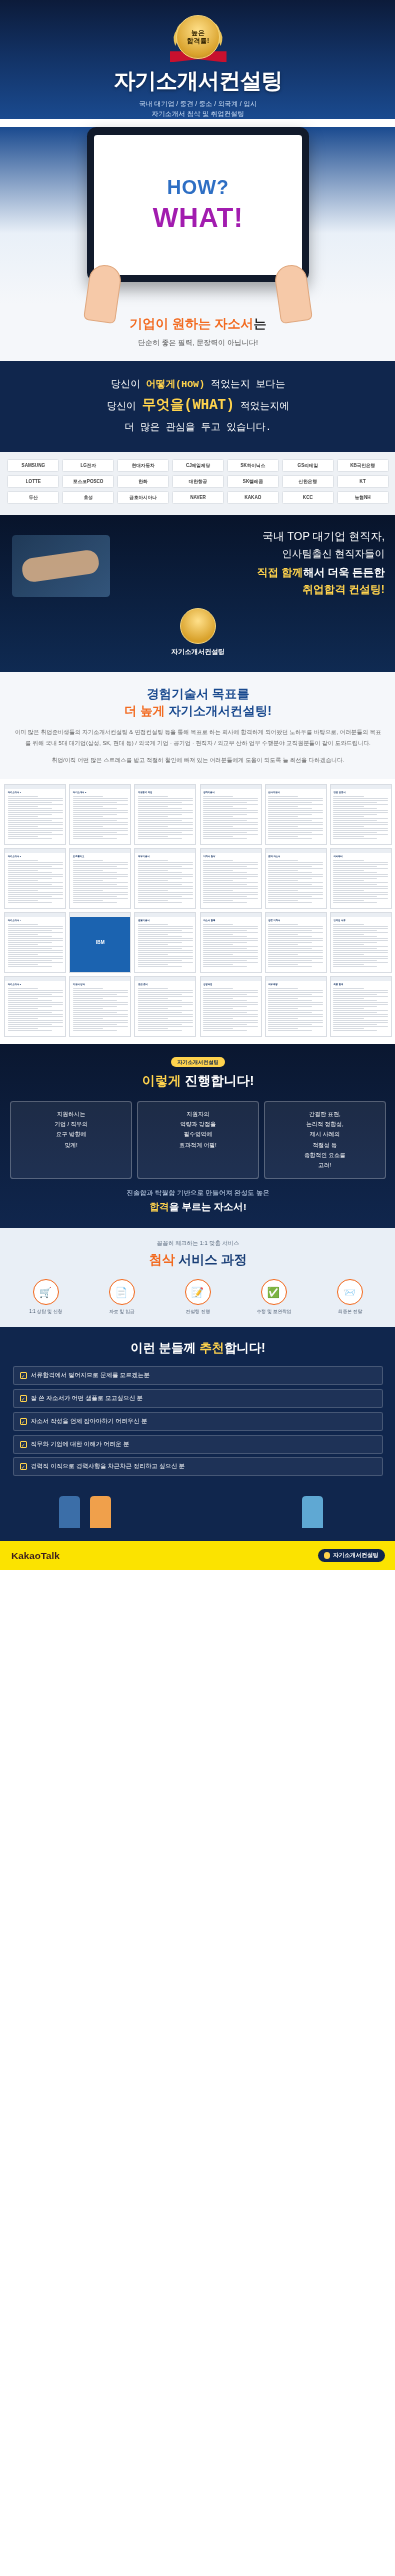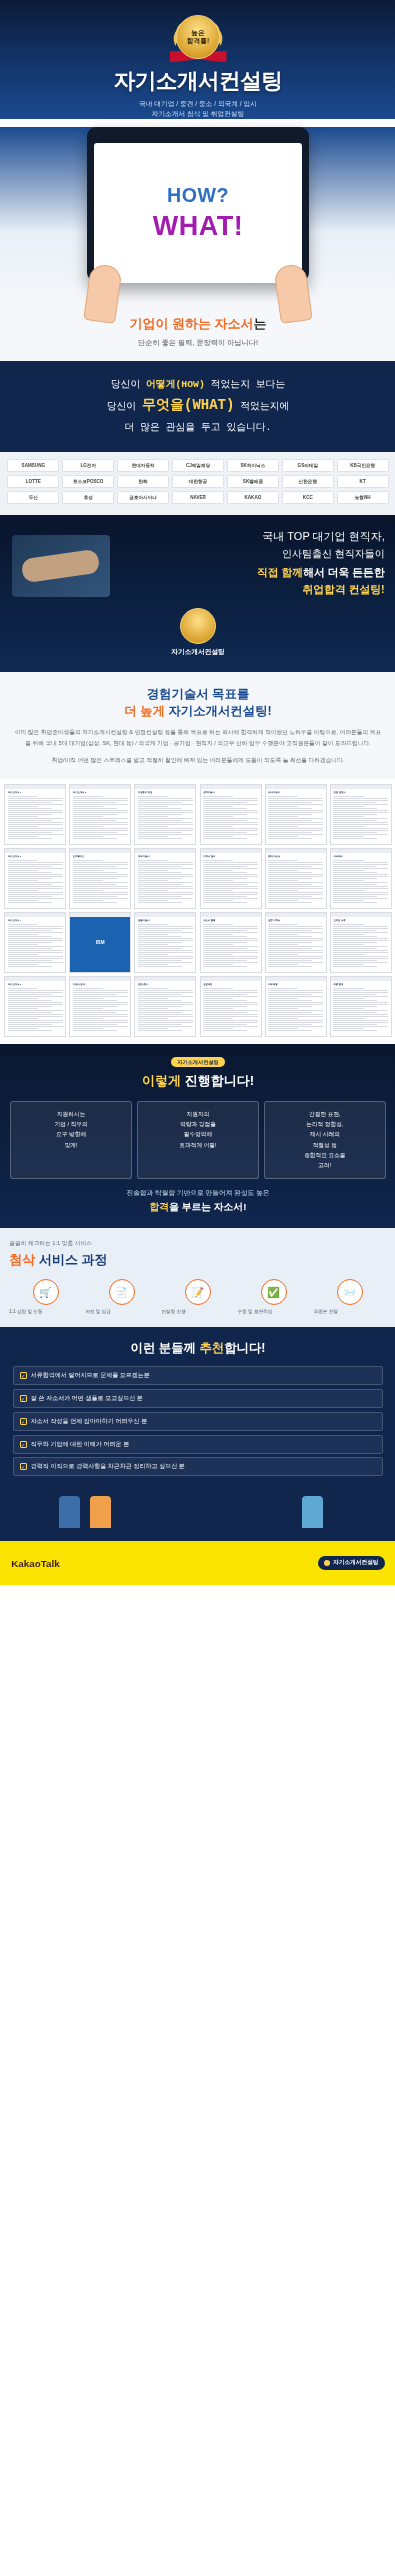--- a/index.html
+++ b/index.html
@@ -47,21 +47,21 @@
     background: linear-gradient(180deg,#1a4a8f 0%, #e9f0f8 60%, #f5f7fa 100%);
     padding: 0 0 9.3px 0; position:relative;
   }
   .tablet {
     width: 222px; height: 155px; margin: 0 auto; background:#111a2b;
     border-radius: 9.3px; padding: 7.2px; position:relative; z-index:3;
     box-shadow: 0 7.2px 14.4px rgba(0,0,0,.35);
   }
   .tablet .screen {
     width:100%; height:100%; background:#fff; border-radius:3.1px;
-    display:flex; flex-direction:column; align-items:center; justify-content:center;margin-top:8px;
+    display:flex; flex-direction:column; align-items:center; justify-content:center;
   }
   .tablet .screen .how { color:#2e6fc4; font-size:19.6px; font-weight:bold; letter-spacing:0.5px; }
   .tablet .screen .what { color:#a21caf; font-size:27px; font-weight:bold; letter-spacing:0.5px; margin-top:3.1px;}
   .hands { position:relative; height:30px; margin-top:-17.5px; z-index:4; }
   .hand {
     position:absolute; width:32px; height:57px; background:#f6c9a8;
     border-radius:15.5px 15.5px 5.2px 5.2px; border:1px solid #e0a87f;
   }
   .hand.l { left:87px; top:0; transform: rotate(8deg); }
   .hand.r { right:87px; top:0; transform: rotate(-8deg); }
@@ -158,21 +158,21 @@
   .how-cards { display:flex; gap:5.2px; margin-top:10.3px; }
   .how-card {
     flex:1; background:rgba(255,255,255,.07); border:0.5px solid rgba(255,255,255,.25);
     border-radius:3.1px; padding:7.2px 4.1px; font-size:5.7px; line-height:1.8;
   }
   .s-how .foot1 { margin-top:10.3px; font-size:6.7px; color:#cfe0f7; }
   .s-how .foot2 { margin-top:3.1px; font-size:9.8px; font-weight:bold; }
   .s-how .foot2 em { font-style:normal; color:#ffd34d; }
 
   
-  .s-proc { background:#e9eff6; padding:11.3px 9.3px 13.4px; text-align:left; }
+  .s-proc { background:#e9eff6; padding:11.3px 9.3px 13.4px; text-align:center; }
   .s-proc .small { font-size:5.7px; color:#5a6a7d; }
   .s-proc h2 { font-size:13px; font-weight:bold; color:#1a3f77; margin-top:3.1px; }
   .s-proc h2 em { font-style:normal; color:#f26b21; }
   .steps { display:flex; gap:3.1px; margin-top:10.3px; }
   .step { flex:1; }
   .step .ic {
     width:26px; height:26px; margin:0 auto 4.1px; border-radius:50%;
     border:1px solid #f26b21; background:#fff; display:flex; align-items:center;
     justify-content:center; font-size:10.3px; color:#f26b21;
   }
@@ -192,21 +192,21 @@
     width:7.2px; height:7.2px; flex:0 0 7.2px; border:0.5px solid #ffd34d; border-radius:1px;
     color:#ffd34d; font-size:5.2px; line-height:6.2px; text-align:center;
   }
   .rec-illu { height:46px; margin-top:5.2px; position:relative; }
   .rec-illu .person { position:absolute; bottom:0; width:20.6px; height:32px; background:#3b6ea8; border-radius:4.1px 4.1px 0 0;}
   .rec-illu .p1{ left:46px;} .rec-illu .p2{ left:77px; background:#f0a04b;} .rec-illu .p3{ left:289px; background:#5fa8d3;}
 
   
   .footer {
     background:#fbe300; display:flex; align-items:center; justify-content:space-between;
-    padding:5.2px 11.3px; height:44px;gap:20px;
+    padding:5.2px 11.3px; height:29px;gap:20px;
   }
   .footer .kt { font-size:9.8px; font-weight:bold; color:#3b1e1e; }
   .footer .brand {
     display:flex; align-items:center; gap:3.1px; background:#10264d; color:#fff;
     padding:2.6px 6.2px; border-radius:7.2px; font-size:5.7px; font-weight:bold;
   }
   .footer .brand .dot { width:6.2px; height:6.2px; border-radius:50%; background:#ffd34d; }
 </style>
 </head>
 <body>

